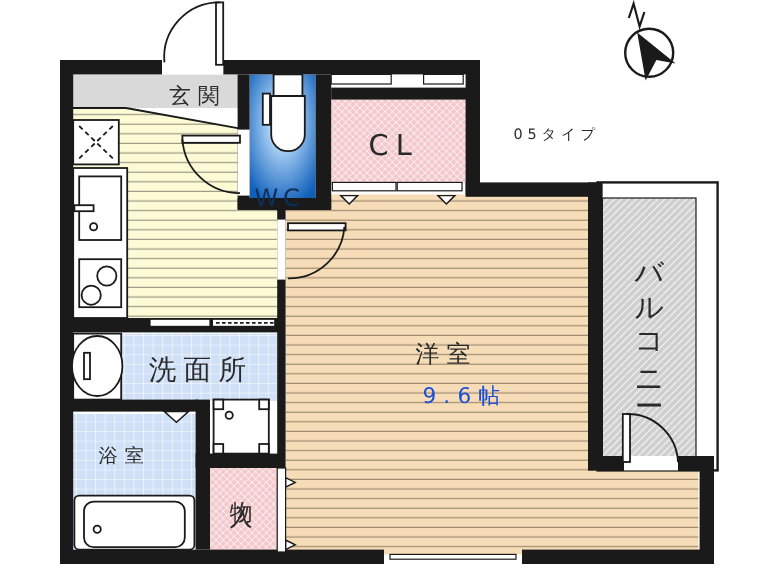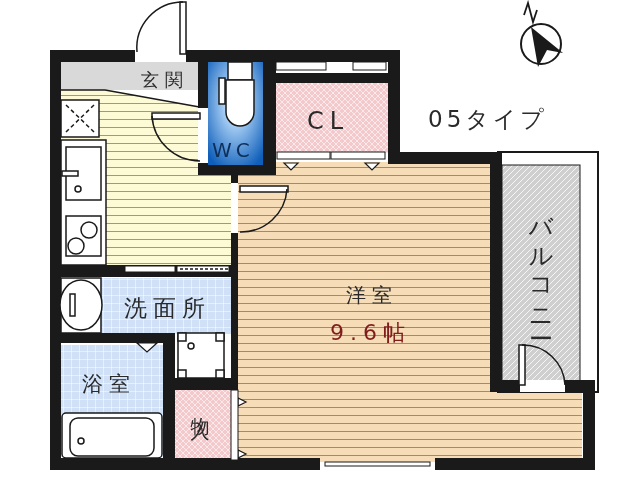--- a/index.html
+++ b/index.html
@@ -169,21 +169,21 @@
   </g>
 
   <g>
     <circle cx="541" cy="44" r="20" fill="#ffffff" stroke="#1a1a1a" stroke-width="2"></circle>
     <polygon points="531,27 563,53 547,50 538,67" fill="#1a1a1a"></polygon>
     <path d="M524 15 L528 3 L533 22 L537 10" fill="none" stroke="#1a1a1a" stroke-width="1.8"></path>
   </g>
 </svg>
 
 <div class="lbl" style="left:125px;top:68px;font-size:18px;margin-left:16px;">玄関</div>
-<div class="lbl" style="left:212px;top:138px;font-size:20px;color:#0d2f5a;letter-spacing:4px;">WC</div>
+<div class="lbl" style="left:212px;top:153px;font-size:20px;color:#0d2f5a;letter-spacing:4px;">WC</div>
 <div class="lbl" style="left:307px;top:107px;font-size:24px;text-align:right;">CL</div>
-<div class="lbl" style="left:428px;top:104px;font-size:23px;letter-spacing:4px;">05タイプ</div>
+<div class="lbl" style="left:428px;top:104px;font-size:12px;letter-spacing:4px;">05タイプ</div>
 <div class="lbl" style="left:124px;top:293px;font-size:23px;">洗面所</div>
-<div class="lbl" style="left:82px;top:370px;font-size:21px;">浴室</div>
+<div class="lbl" style="left:82px;top:370px;font-size:16px;">浴室</div>
 <div class="lbl-v" style="left:188px;top:402px;font-size:19px;">物入</div>
 <div class="lbl" style="left:346px;top:282px;font-size:20px;">洋室</div>
-<div class="lbl" style="left:330px;top:318px;font-size:22px;color:#7f1d1d;">9.6帖</div>
+<div class="lbl" style="left:352px;top:318px;font-size:18px;color:#1d4ed8;">9.6帖</div>
 <div class="lbl-v" style="left:525px;top:200px;font-size:24px;">バルコニー</div>
 
 </body></html>

